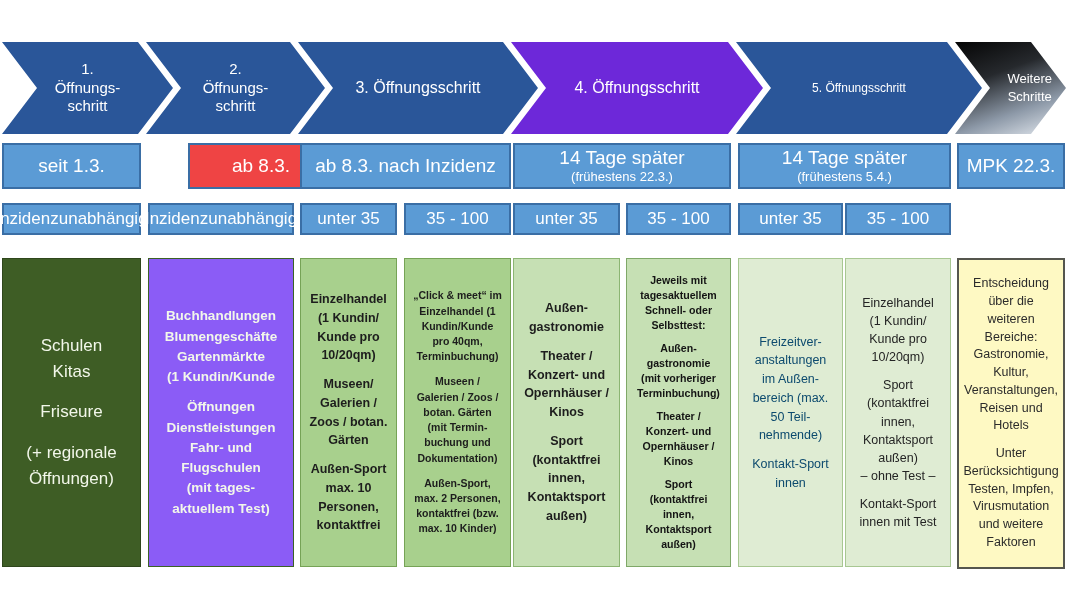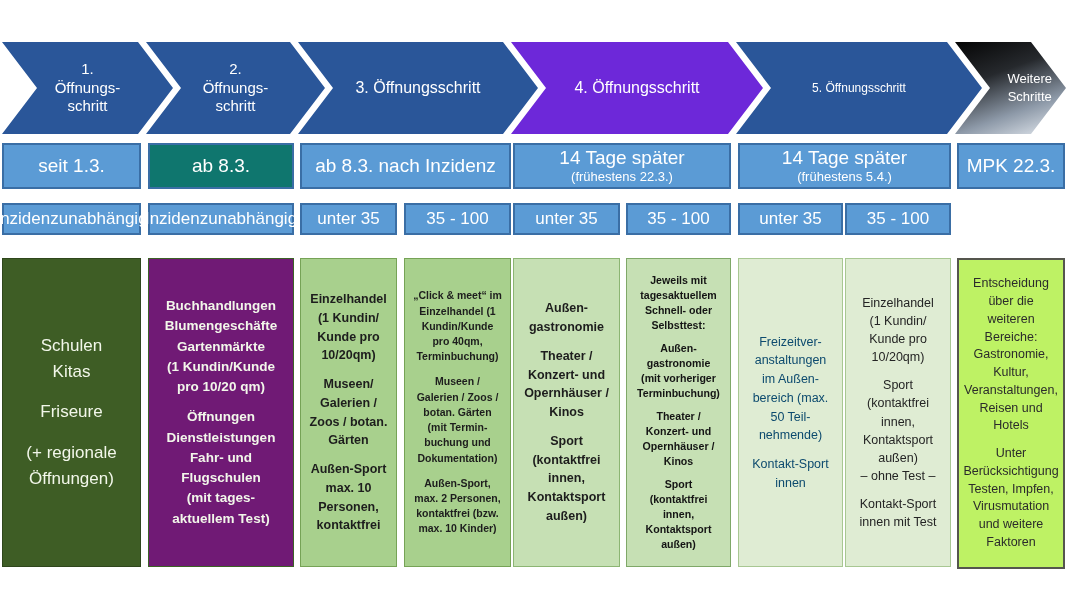--- a/index.html
+++ b/index.html
@@ -111,21 +111,21 @@
   <div class="arrow a6">
     <div>
         <div class="line">Weitere</div>
         <div class="line">Schritte</div>
       </div>
   </div>
 
   <div class="bluebox timing g1" style="background: rgb(91, 155, 213);">
     <div class="main">seit 1.3.</div>
   </div>
-  <div class="bluebox timing g2" style="background: #0f766e;">
+  <div class="bluebox timing g2" style="background: #ef4444; margin-left: 40px;">
     <div class="main">ab 8.3.</div>
   </div>
   <div class="bluebox timing g3" style="background: rgb(91, 155, 213);">
     <div class="main">ab 8.3. nach Inzidenz</div>
   </div>
   <div class="bluebox timing g4" style="background: rgb(91, 155, 213);">
     <div class="main">14 Tage später</div>
     <div class="sub">(frühestens 22.3.)</div>
   </div>
   <div class="bluebox timing g5" style="background: rgb(91, 155, 213);">
@@ -163,26 +163,25 @@
 
   <div class="content cc1 c1" style="background: rgb(62, 93, 37);">
       <div class="line">Schulen</div>
       <div class="line">Kitas</div>
       <div class="line blank"></div>
       <div class="line">Friseure</div>
       <div class="line blank"></div>
       <div class="line">(+ regionale</div>
       <div class="line">Öffnungen)</div>
     </div>
-  <div class="content cc2 c2" style="background: #701a75;">
+  <div class="content cc2 c2" style="background: #8b5cf6;">
       <div class="line">Buchhandlungen</div>
       <div class="line">Blumengeschäfte</div>
       <div class="line">Gartenmärkte</div>
       <div class="line">(1 Kundin/Kunde</div>
-      <div class="line">pro 10/20 qm)</div>
       <div class="line blank"></div>
       <div class="line">Öffnungen</div>
       <div class="line">Dienstleistungen</div>
       <div class="line">Fahr- und</div>
       <div class="line">Flugschulen</div>
       <div class="line">(mit tages-</div>
       <div class="line">aktuellem Test)</div>
     </div>
   <div class="content cc3 c3" style="background: rgb(168, 208, 141);">
       <div class="line">Einzelhandel</div>
@@ -280,21 +279,21 @@
       <div class="line">Sport</div>
       <div class="line">(kontaktfrei</div>
       <div class="line">innen,</div>
       <div class="line">Kontaktsport</div>
       <div class="line">außen)</div>
       <div class="line">– ohne Test –</div>
       <div class="line blank"></div>
       <div class="line">Kontakt-Sport</div>
       <div class="line">innen mit Test</div>
     </div>
-  <div class="content cc9 c9" style="background: #bef264;">
+  <div class="content cc9 c9" style="background: #fef9c3;">
       <div class="line">Entscheidung</div>
       <div class="line">über die</div>
       <div class="line">weiteren</div>
       <div class="line">Bereiche:</div>
       <div class="line">Gastronomie,</div>
       <div class="line">Kultur,</div>
       <div class="line">Veranstaltungen,</div>
       <div class="line">Reisen und</div>
       <div class="line">Hotels</div>
       <div class="line blank"></div>

